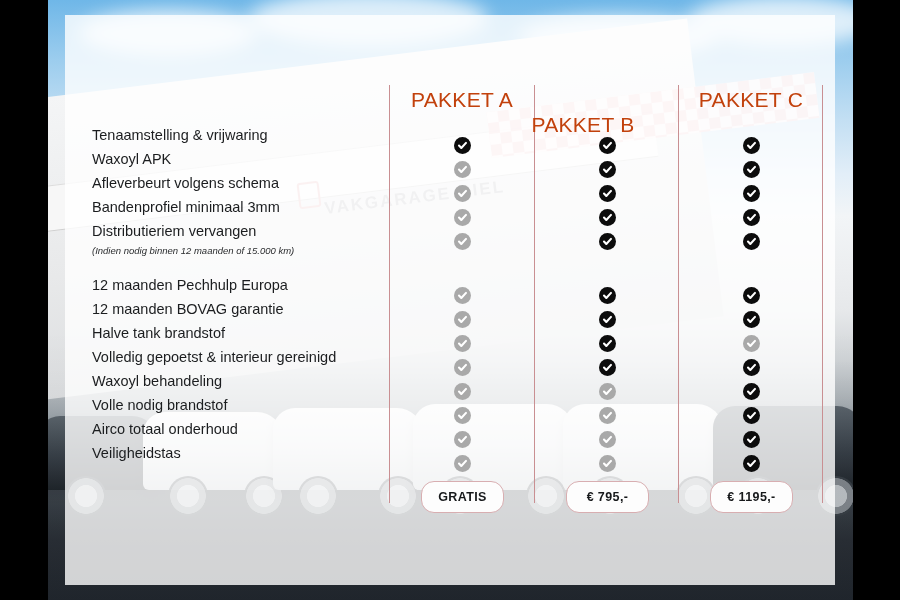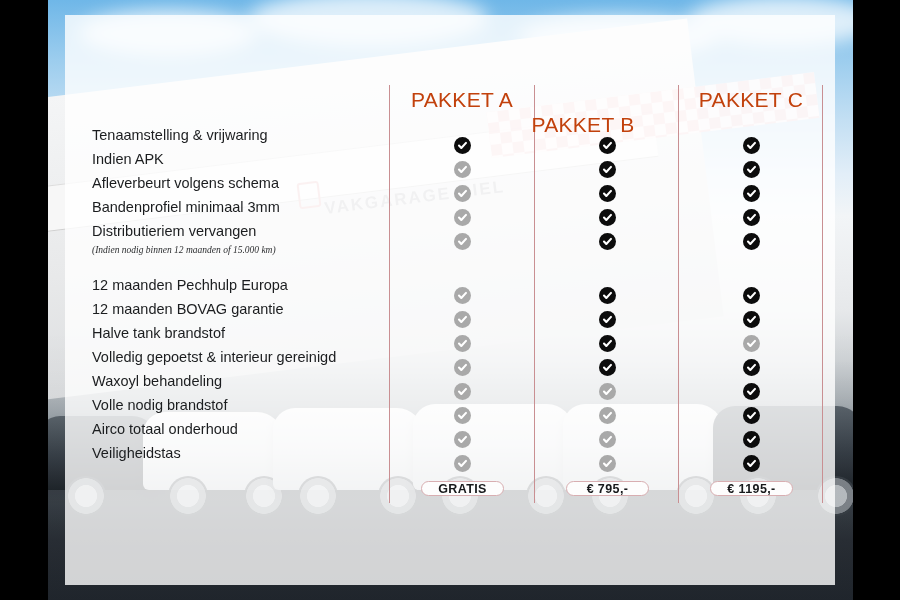--- a/index.html
+++ b/index.html
@@ -195,21 +195,20 @@
     color: #1b1d1f;
     white-space: nowrap;
   }
   .subnote {
     height: 17px;
     line-height: 15px;
     font-size: 9.5px;
     font-style: italic;
     color: #2a2c2e;
     white-space: nowrap;
-    font-family: Liberation Serif, serif;
   }
   .spacer { height: 13px; }
 
   
   .checkcol {
     position: absolute;
     top: 133px;
     width: 146px;
     z-index: 8;
   }
@@ -230,21 +229,21 @@
   }
   .mark.on  { background: #0c0c0c; }
   .mark.off { background: #a9a9a9; }
   .mark svg { display: block; }
 
   
   .price-pill {
     position: absolute;
     top: 481px;
     width: 83px;
-    height: 15px;
+    height: 32px;
     border: 1px solid #d8aeb1;
     border-radius: 13px;
     background: #fdfdfd;
     color: #17191b;
     font-size: 12.5px;
     font-weight: 700;
     letter-spacing: 0.4px;
     display: flex;
     align-items: center;
     justify-content: center;
@@ -300,21 +299,21 @@
   <div class="divider" style="left:534px;"></div>
   <div class="divider" style="left:678px;"></div>
   <div class="divider" style="left:822px;"></div>
 
   <div class="col-head" style="left:389px;">PAKKET A</div>
   <div class="col-head" style="left:510px;margin-top:25px;">PAKKET B</div>
   <div class="col-head" style="left:678px;">PAKKET C</div>
 
   <div id="features">
     <div class="feat">Tenaamstelling &amp; vrijwaring</div>
-    <div class="feat">Indien APK</div>
+    <div class="feat">Waxoyl APK</div>
     <div class="feat">Afleverbeurt volgens schema</div>
     <div class="feat">Bandenprofiel minimaal 3mm</div>
     <div class="feat">Distributieriem vervangen</div>
     <div class="subnote">(Indien nodig binnen 12 maanden of 15.000 km)</div>
     <div class="spacer"></div>
     <div class="feat">12 maanden Pechhulp Europa</div>
     <div class="feat">12 maanden BOVAG garantie</div>
     <div class="feat">Halve tank brandstof</div>
     <div class="feat">Volledig gepoetst &amp; interieur gereinigd</div>
     <div class="feat">Waxoyl behandeling</div>

